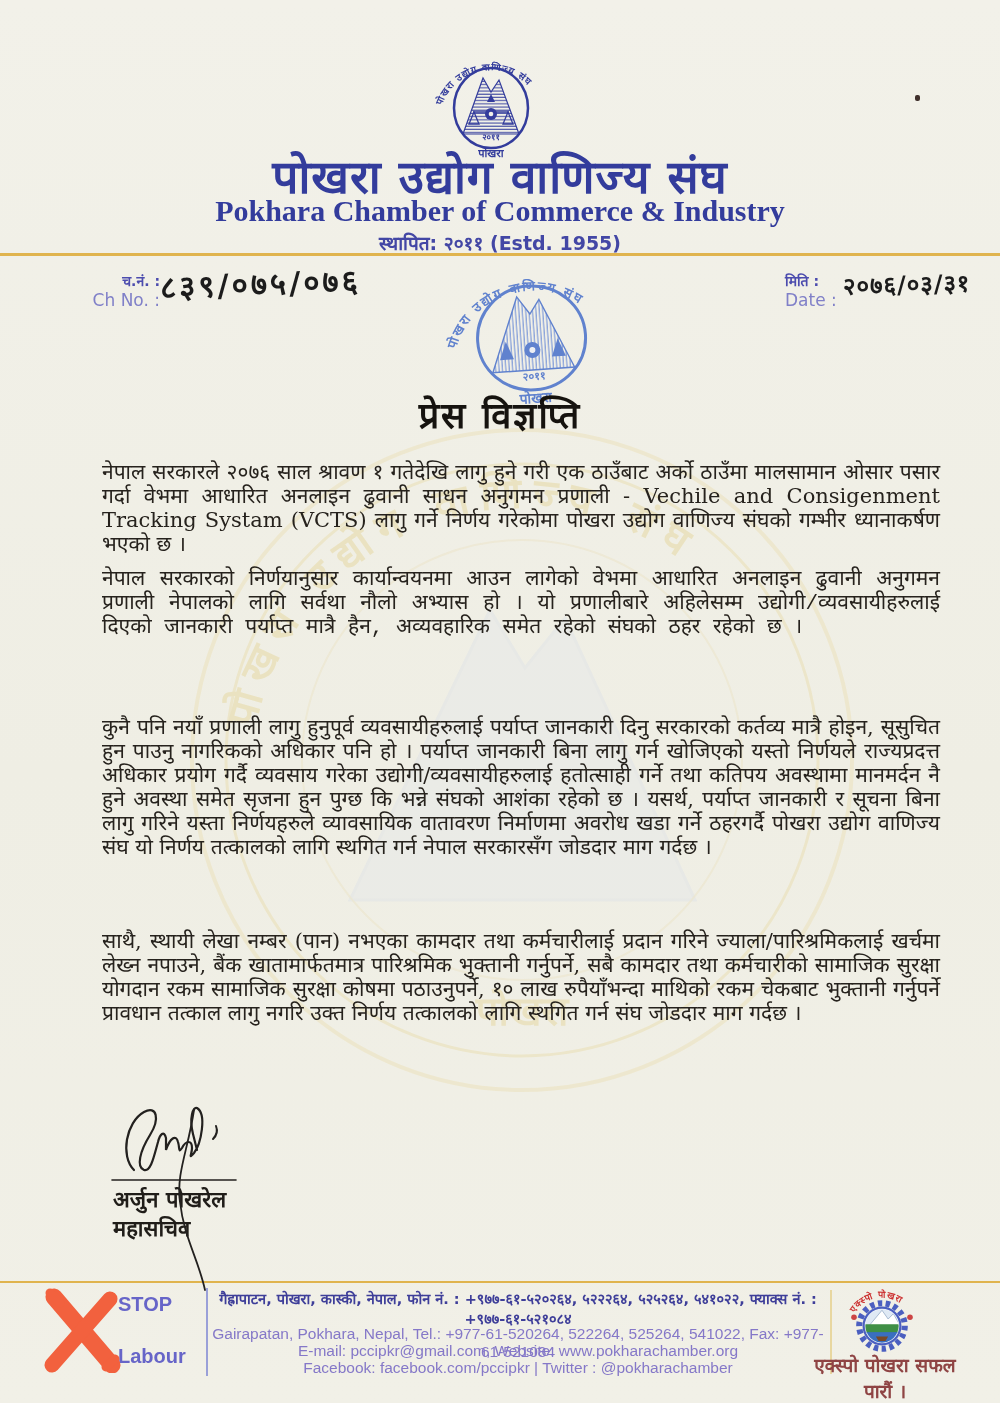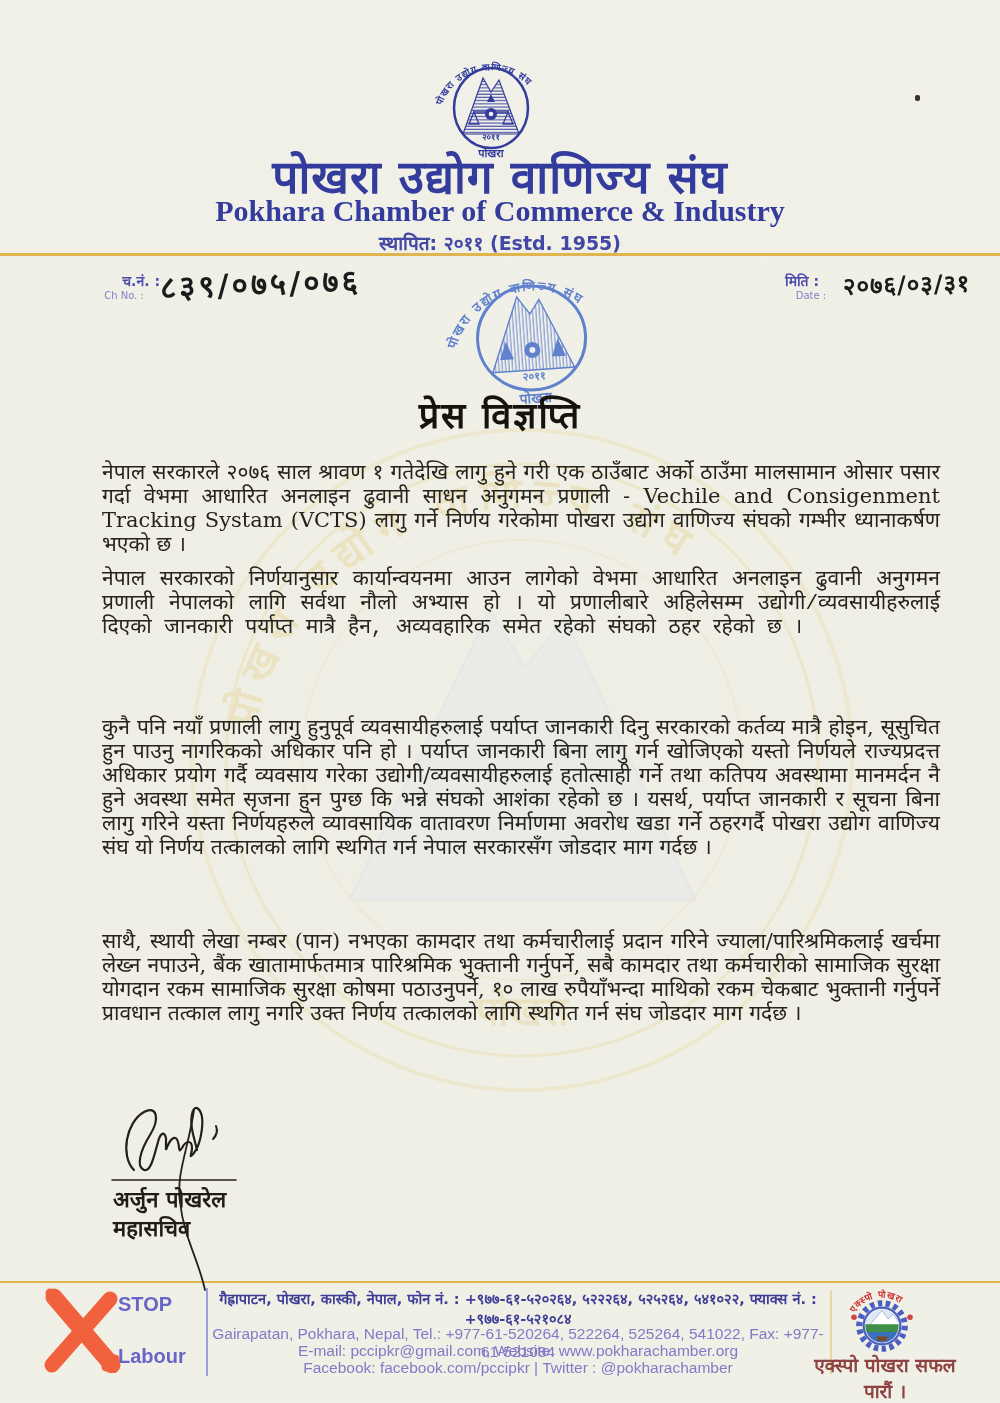--- a/index.html
+++ b/index.html
@@ -11,21 +11,21 @@
   .abs{position:absolute;}
   
   .org-np{left:0;right:0;top:144px;text-align:center;font-size:46px;font-weight:bold;
           color:#333c9c;letter-spacing:1px;}
   .org-en{left:0;right:0;top:194px;text-align:center;font-size:30px;font-weight:bold;
           color:#333c9c;font-family:"Liberation Serif","DejaVu Serif",serif;}
   .estd{left:0;right:0;top:230px;text-align:center;font-size:19px;font-weight:bold;color:#4347a5;}
   .gold-rule{left:0;width:1000px;height:3px;background:#e0b44e;}
   
   .ref-label-np{font-size:14px;font-weight:bold;color:#4c4cae;}
-  .ref-label-en{font-size:10px;color:#8080c8;text-align:center;}
+  .ref-label-en{font-size:17px;color:#8080c8;}
   .hand{color:#1c1c1c;font-weight:bold;}
   .ch-hand{left:160px;top:262px;font-size:31px;transform:rotate(-2deg);letter-spacing:3px;}
   .date-hand{left:843px;top:267px;font-size:24px;transform:rotate(-1.5deg);letter-spacing:1px;}
   
   .press-title{left:0;right:0;top:390px;text-align:center;font-size:36px;font-weight:bold;
                color:#16130f;letter-spacing:2px;}
   
   .para{left:102px;width:838px;font-size:21px;line-height:24px;text-align:justify;
         color:#26221d;margin:0;font-family:"DejaVu Serif","Liberation Serif",serif;z-index:3;}
   

